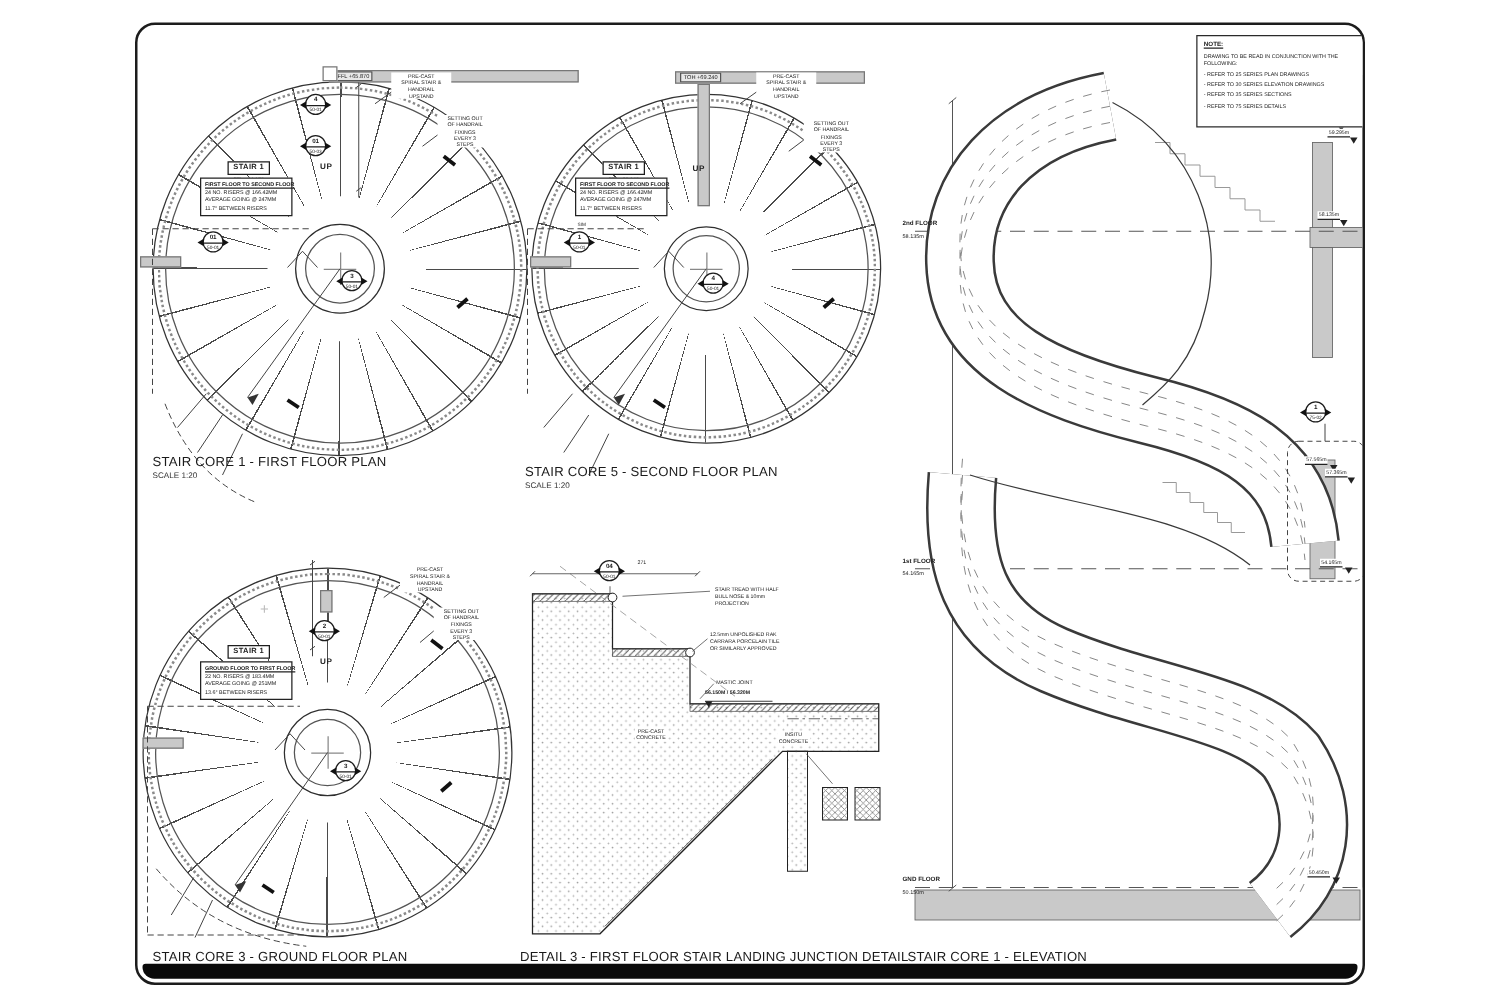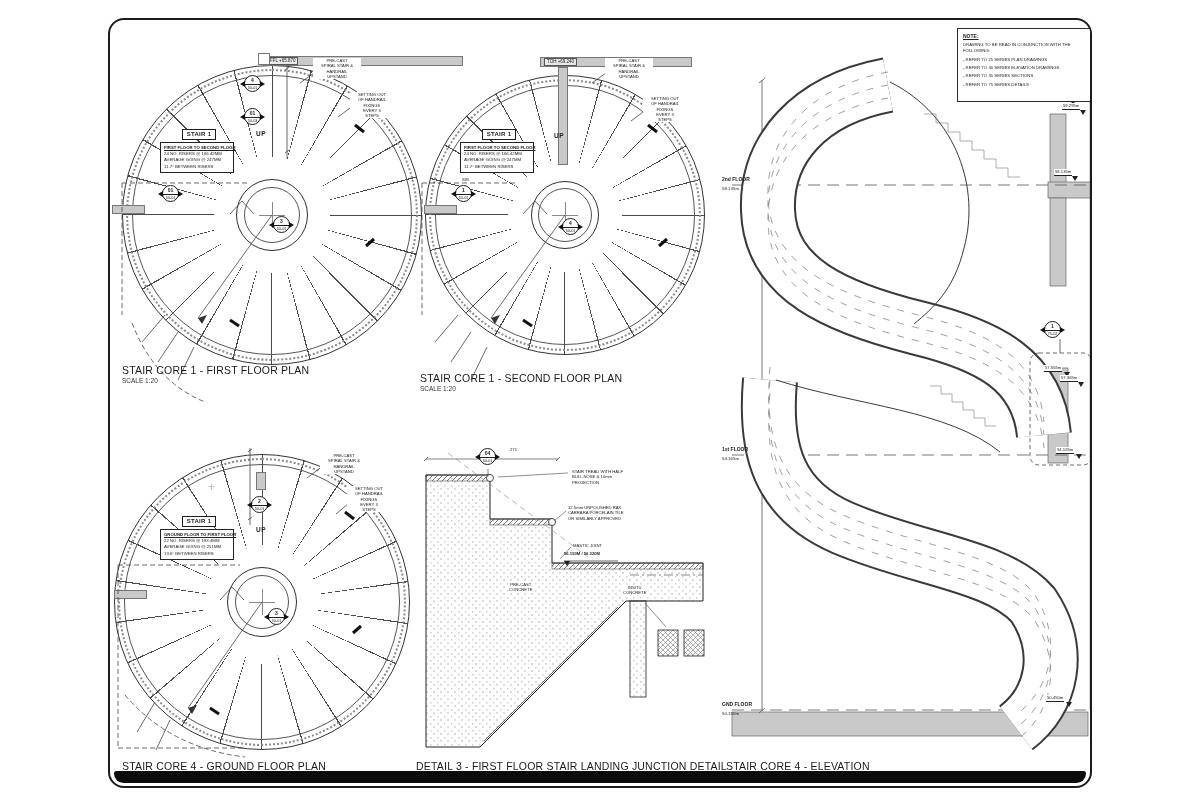--- a/index.html
+++ b/index.html
@@ -386,31 +386,31 @@
     <div class="nb-item">- REFER TO 30 SERIES ELEVATION DRAWINGS</div>
     <div class="nb-item">- REFER TO 35 SERIES SECTIONS</div>
     <div class="nb-item">- REFER TO 75 SERIES DETAILS</div>
   </div>
 
   <div class="title" style="left:12px;top:344px">
     <div class="t-main">STAIR CORE 1 - FIRST FLOOR PLAN</div>
     <div class="t-scale">SCALE 1:20</div>
   </div>
   <div class="title" style="left:310px;top:352px">
-    <div class="t-main">STAIR CORE 1 - SECOND FLOOR PLAN</div>
+    <div class="t-main">STAIR CORE 5 - SECOND FLOOR PLAN</div>
     <div class="t-scale">SCALE 1:20</div>
   </div>
   <div class="title" style="left:12px;top:740px">
-    <div class="t-main">STAIR CORE 4 - GROUND FLOOR PLAN</div>
+    <div class="t-main">STAIR CORE 3 - GROUND FLOOR PLAN</div>
     <div class="t-scale">SCALE 1:20</div>
   </div>
   <div class="title" style="left:306px;top:740px">
     <div class="t-main">DETAIL 3 -  FIRST FLOOR STAIR LANDING JUNCTION DETAIL</div>
     <div class="t-scale">SCALE 1:5</div>
   </div>
   <div class="title" style="left:616px;top:740px">
-    <div class="t-main">STAIR CORE 4 - ELEVATION</div>
+    <div class="t-main">STAIR CORE 1 - ELEVATION</div>
     <div class="t-scale">SCALE 1:20</div>
   </div>
 
   <div id="bottombar"></div>
 </div>
 </div>
 
 </body></html>

